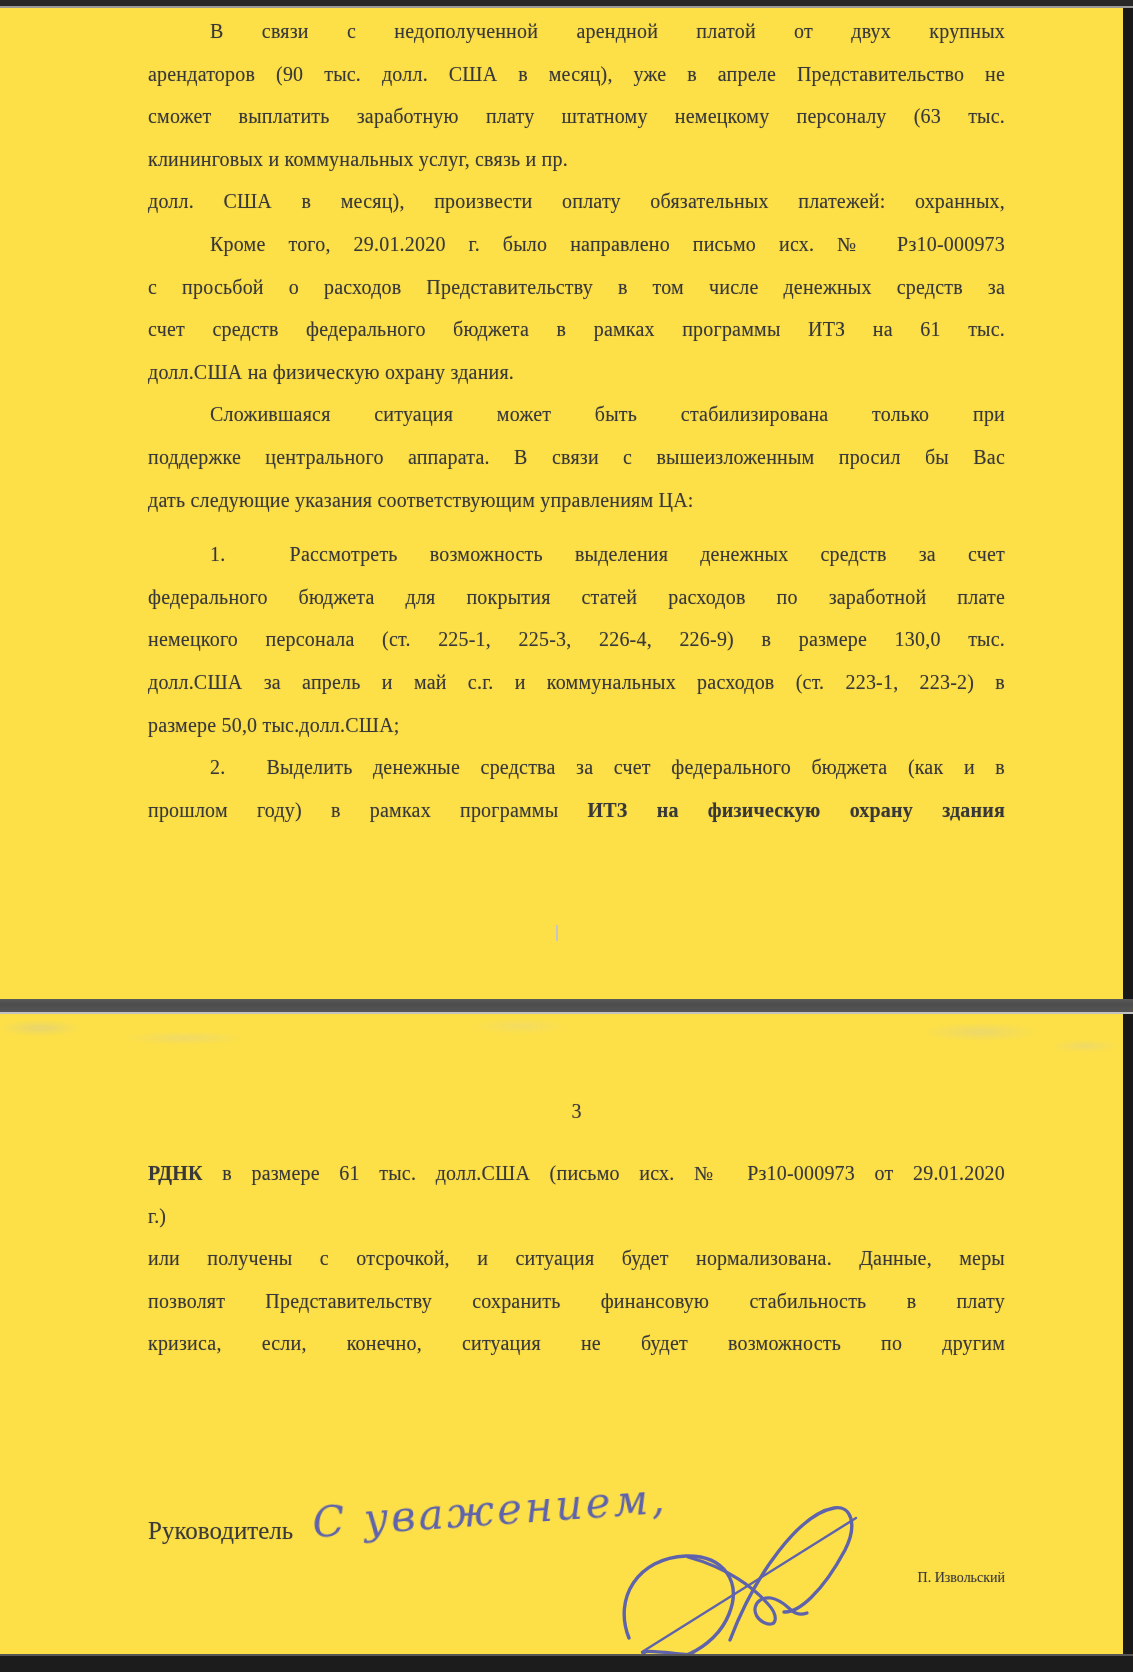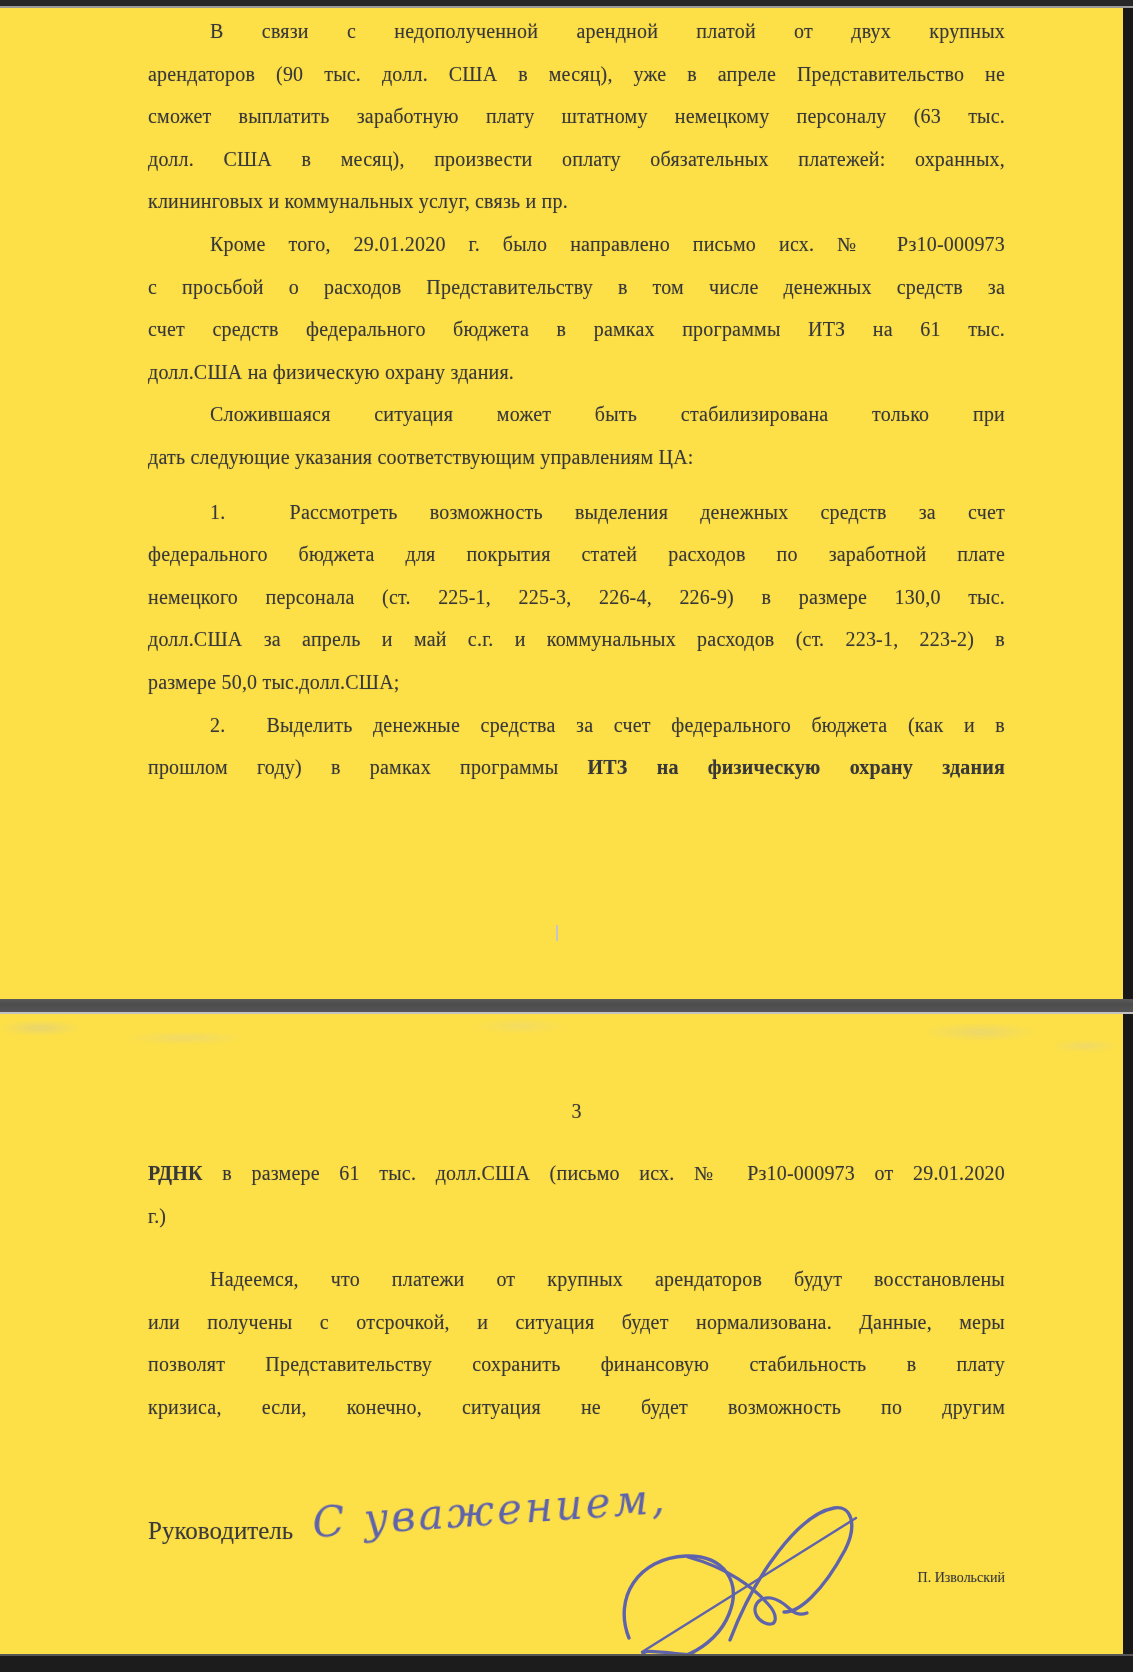--- a/index.html
+++ b/index.html
@@ -59,47 +59,47 @@
 
 <div class="screen">
 
   <div class="top-bar"></div>
   <div class="right-strip"></div>
 
   <div class="textcol p2" id="page2-lines">
       <div class="line indent"><span>В связи с недополученной арендной платой от двух крупных</span></div>
       <div class="line"><span>арендаторов (90 тыс. долл. США в месяц), уже в апреле Представительство не</span></div>
       <div class="line"><span>сможет выплатить заработную плату штатному немецкому персоналу (63 тыс.</span></div>
+      <div class="line endp"><span>клининговых и коммунальных услуг, связь и пр.</span></div>
       <div class="line"><span>долл. США в месяц), произвести оплату обязательных платежей: охранных,</span></div>
-      <div class="line endp"><span>клининговых и коммунальных услуг, связь и пр.</span></div>
       <div class="line indent"><span>Кроме того, 29.01.2020 г. было направлено письмо исх. № Рз10-000973</span></div>
       <div class="line"><span>с просьбой о расходов Представительству в том числе денежных средств за</span></div>
       <div class="line"><span>счет средств федерального бюджета в рамках программы ИТЗ на 61 тыс.</span></div>
       <div class="line endp"><span>долл.США на физическую охрану здания.</span></div>
       <div class="line indent"><span>Сложившаяся ситуация может быть стабилизирована только при</span></div>
+      <div class="line"><span>поддержке центрального аппарата. В связи с вышеизложенным просил бы Вас</span></div>
       <div class="line endp"><span>дать следующие указания соответствующим управлениям ЦА:</span></div>
       <div class="line indent gap-sm"><span>1.&nbsp; Рассмотреть возможность выделения денежных средств за счет</span></div>
       <div class="line"><span>федерального бюджета для покрытия статей расходов по заработной плате</span></div>
       <div class="line"><span>немецкого персонала (ст. 225-1, 225-3, 226-4, 226-9) в размере 130,0 тыс.</span></div>
       <div class="line"><span>долл.США за апрель и май с.г. и коммунальных расходов (ст. 223-1, 223-2) в</span></div>
       <div class="line endp"><span>размере 50,0 тыс.долл.США;</span></div>
       <div class="line indent"><span>2.&nbsp; Выделить денежные средства за счет федерального бюджета (как и в</span></div>
       <div class="line"><span>прошлом году) в рамках программы </span><span class="b">ИТЗ на физическую охрану здания</span></div>
     </div>
 
   <div class="tick-artifact"></div>
   <div class="separator-band"></div>
   <div class="mottle"></div>
 
   <div class="page-number">3</div>
 
   <div class="textcol p3" id="page3-lines">
       <div class="line"><span class="b">РДНК</span><span> в размере 61 тыс. долл.США (письмо исх. № Рз10-000973 от 29.01.2020</span></div>
       <div class="line endp"><span>г.)</span></div>
-      <div class="line indent gap-lg"><span>Надеемся, что платежи от крупных арендаторов будут восстановлены</span></div>
       <div class="line"><span>или получены с отсрочкой, и ситуация будет нормализована. Данные, меры</span></div>
       <div class="line"><span>позволят Представительству сохранить финансовую стабильность в плату</span></div>
       <div class="line"><span>кризиса, если, конечно, ситуация не будет возможность по другим</span></div>
     </div>
 
   <div class="closing-hand">С уважением,</div>
 
   <svg class="sig-svg" viewBox="0 0 1133 1672">
     <path stroke-width="3.4" d="M 629 1638 C 613 1598 638 1558 686 1556 C 724 1555 742 1582 729 1614 C 715 1650 668 1669 646 1656 C 634 1648 660 1652 700 1656 C 745 1661 790 1662 815 1663"></path>
     <path stroke-width="3.4" d="M 730 1640 C 756 1572 800 1514 834 1508 C 851 1505 858 1524 845 1550 C 822 1593 798 1613 784 1612"></path>

